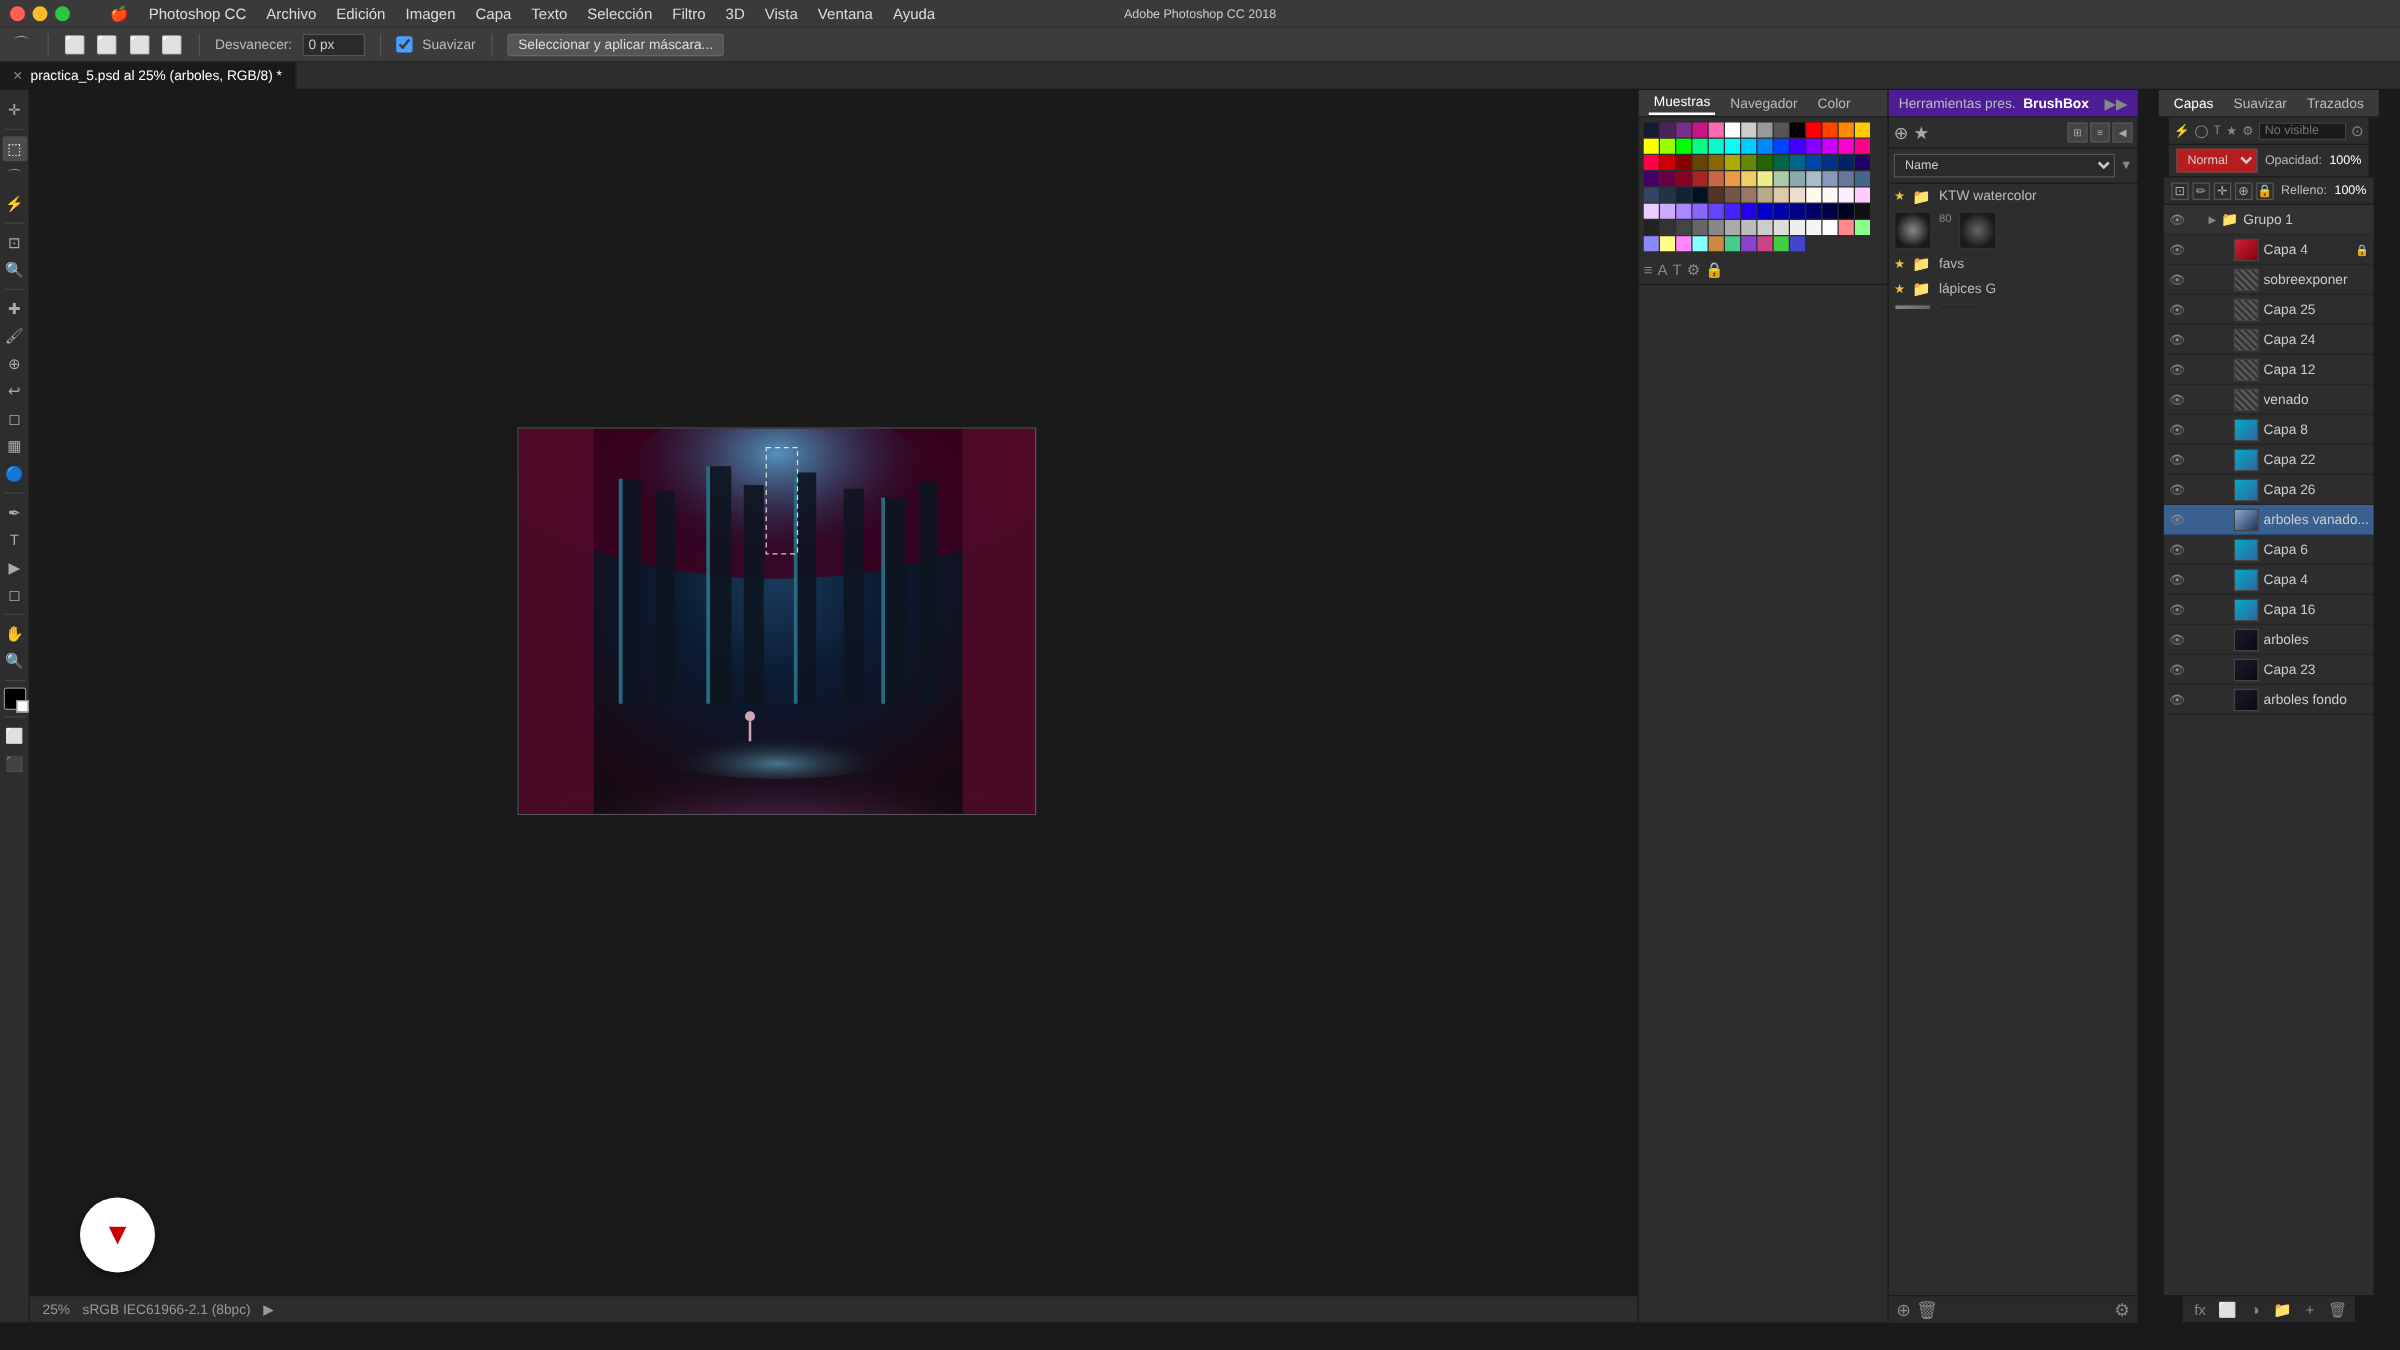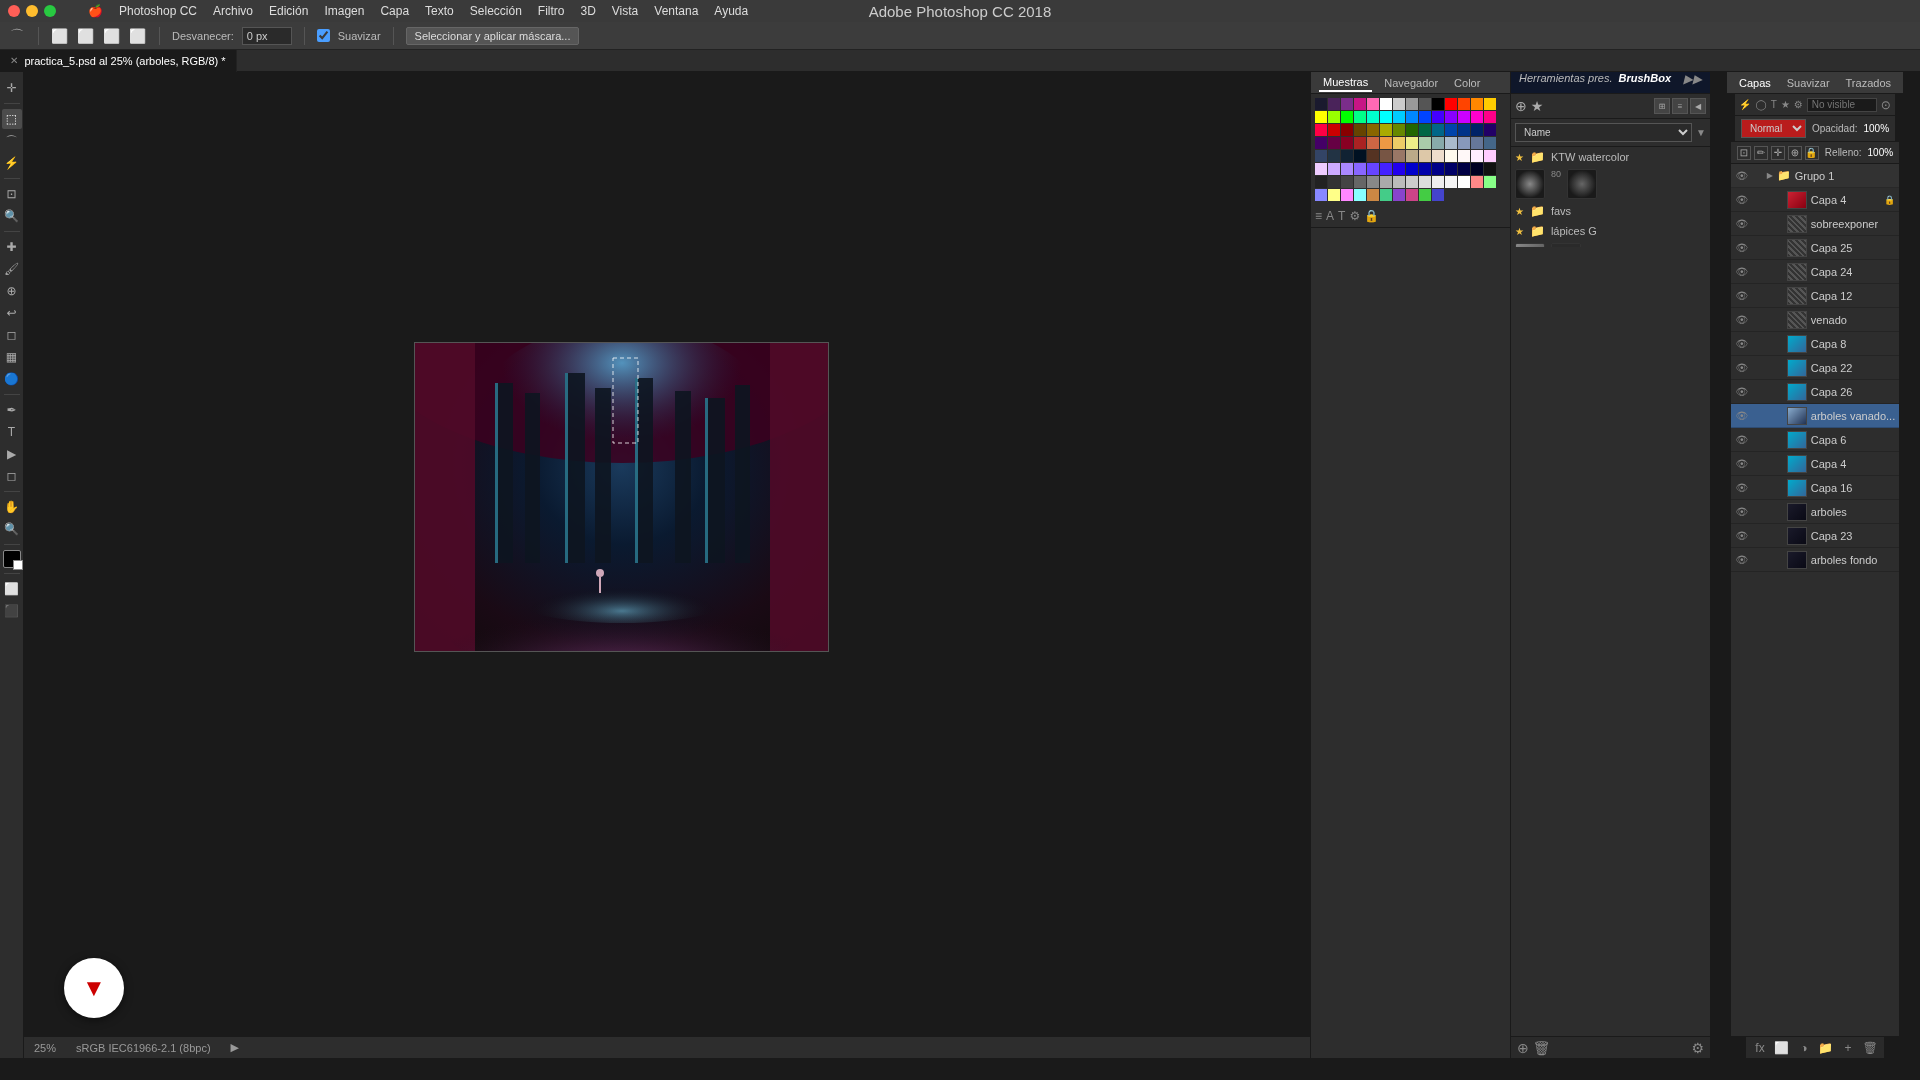--- a/index.html
+++ b/index.html
@@ -12,21 +12,21 @@
       display: flex;
       align-items: center;
       justify-content: center;
       position: relative;
     }
     .mac-dots { position: absolute; left: 8px; display: flex; gap: 6px; }
     .mac-dot { width: 12px; height: 12px; border-radius: 50%; }
     .mac-dot.red { background: #ff5f57; }
     .mac-dot.yellow { background: #ffbd2e; }
     .mac-dot.green { background: #28c941; }
-    .mac-title { font-size: 15px; color: #ccc; }
+    .mac-title { font-size: 10px; color: #ccc; }
     .mac-menu { position: absolute; left: 80px; display: flex; gap: 0; }
     .mac-menu-item { padding: 2px 8px; font-size: 12px; color: #ddd; cursor: pointer; }
 
     
     .toolbar {
       height: 28px;
       background: #3c3c3c;
       border-bottom: 1px solid #222;
       display: flex;
       align-items: center;
@@ -159,26 +159,26 @@
     
     .panel-icons {
       display: flex;
       align-items: center;
       padding: 4px;
       gap: 4px;
       border-bottom: 1px solid #1a1a1a;
     }
     .brushbox-header {
       height: 22px;
-      background: #0f172a;
-      display: flex;
+      background: #4c1d95;
+      display: flex;
+      align-items: center;
       padding: 0 8px;
       gap: 6px;
       border-bottom: 1px solid #1a1a1a;
-      font-style: italic;
     }
     .brush-dropdown {
       background: #2a2a2a;
       border: 1px solid #555;
       color: #ccc;
       font-size: 10px;
       padding: 2px 4px;
       flex: 1;
     }
     .brush-view-btn {
@@ -365,21 +365,21 @@
     }
 
     
     .status-bar {
       height: 22px;
       background: #2d2d2d;
       border-top: 1px solid #1a1a1a;
       display: flex;
       align-items: center;
       padding: 0 10px;
-      gap: 20px;
+      gap: 10px;
       position: absolute;
       bottom: 0;
       left: 0;
       right: 0;
     }
     .status-text { font-size: 11px; color: #999; }
 
     
     .record-btn {
       position: absolute;

